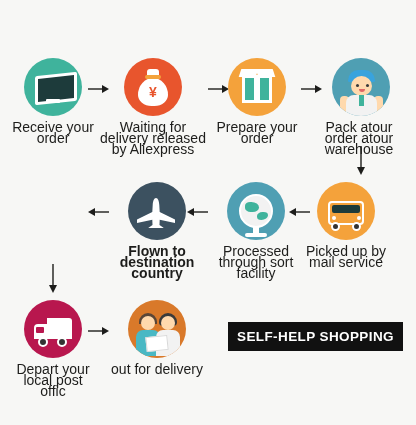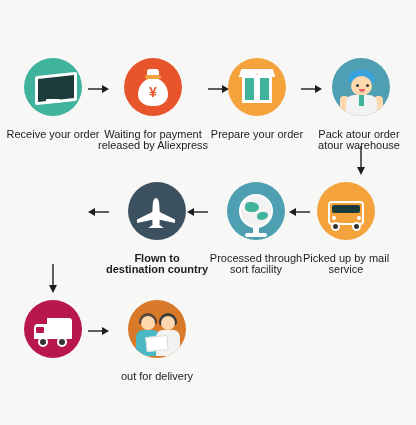--- a/index.html
+++ b/index.html
@@ -27,22 +27,22 @@
   }
   .circle {
     width: 58px;
     height: 58px;
     border-radius: 50%;
     margin: 0 auto;
     position: relative;
     overflow: hidden;
   }
   .caption {
-    margin-top: 13px;
-    font-size: 11px;
+    margin-top: 6px;
+    font-size: 14px;
     line-height: 11px;
     color: #1d1d1b;
     font-family: "Liberation Sans", sans-serif;
   }
   .arrow {
     position: absolute;
     color: #1d1d1b;
   }
   .arrow svg { display: block; }
 
@@ -291,21 +291,21 @@
 
   <div class="step" style="left:106px; top:58px;">
     <div class="circle" style="background:#e8552d;">
       <div class="ico">
         <div class="bag-neck"></div>
         <div class="bag-body"></div>
         <div class="bag-tie"></div>
         <div class="bag-sym">¥</div>
       </div>
     </div>
-    <div class="caption" style="width:116px; margin-left:-11px;">Waiting for payment released by Aliexpress</div>
+    <div class="caption" style="width:116px; margin-left:-11px;">Waiting for delivery released by Aliexpress</div>
   </div>
 
   <div class="arrow" style="left:208px; top:84px;">
     <svg width="22" height="10" viewBox="0 0 22 10">
         <path d="M0 5 H15" stroke="#1d1d1b" stroke-width="1.4" fill="none"></path>
         <path d="M14 1 L21 5 L14 9 Z" fill="#1d1d1b"></path>
       </svg>
   </div>
 
   <div class="step" style="left:210px; top:58px;">
@@ -421,20 +421,21 @@
   <div class="step" style="left:6px; top:300px;">
     <div class="circle" style="background:#b8174e;">
       <div class="ico">
         <div class="van-box"></div>
         <div class="van-cab"></div>
         <div class="van-win"></div>
         <div class="van-wL"></div>
         <div class="van-wR"></div>
       </div>
     </div>
+    <div class="caption" style="width:86px; margin-left:4px;">Depart your local post offic</div>
   </div>
 
   <div class="arrow" style="left:88px; top:326px;">
     <svg width="22" height="10" viewBox="0 0 22 10">
         <path d="M0 5 H15" stroke="#1d1d1b" stroke-width="1.4" fill="none"></path>
         <path d="M14 1 L21 5 L14 9 Z" fill="#1d1d1b"></path>
       </svg>
   </div>
 
   <div class="step" style="left:110px; top:300px;">
@@ -445,14 +446,15 @@
         <div class="p2-hair"></div>
         <div class="p2-head"></div>
         <div class="p1-body"></div>
         <div class="p2-body"></div>
         <div class="p-paper"></div>
       </div>
     </div>
     <div class="caption">out for delivery</div>
   </div>
 
+  <div id="banner">SELF-HELP SHOPPING</div>
 
 </div>
 
 </body></html>

